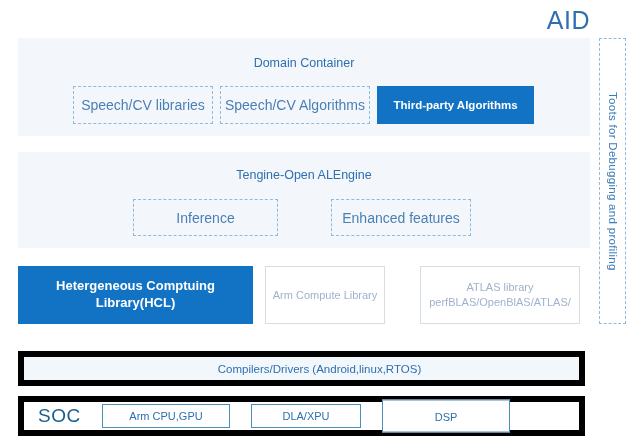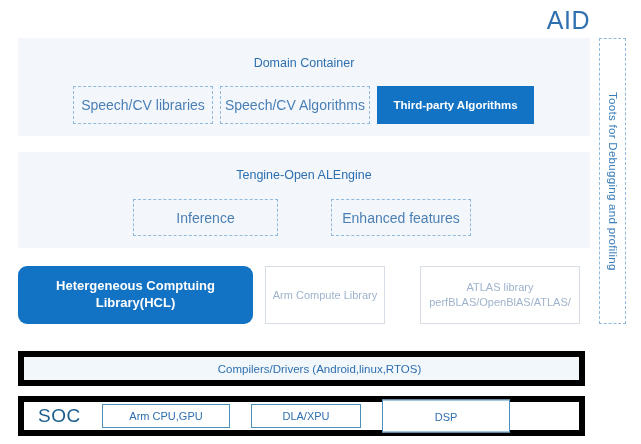--- a/index.html
+++ b/index.html
@@ -194,21 +194,21 @@
   </div>
 
   <div class="dashed-box" style="left:331px; top:199px; width:140px; height:37px;">
     <span>Enhanced features</span>
   </div>
 
   <div class="dashed-box" style="left:133px; top:199px; width:145px; height:37px;">
     <span>Inference</span>
   </div>
 
-  <div class="hcl-box" style="left:18px; top:266px; width:235px; height:58px;border-radius:9px;">
+  <div class="hcl-box" style="left:18px; top:266px; width:235px; height:58px;">
     <span>
       <span>Hetergeneous Comptuing</span><br>
       <span>Library(HCL)</span>
     </span>
   </div>
 
   <div class="lib-box" style="left:265px; top:266px; width:120px; height:58px;">
     <span>Arm Compute Library</span>
   </div>
 

